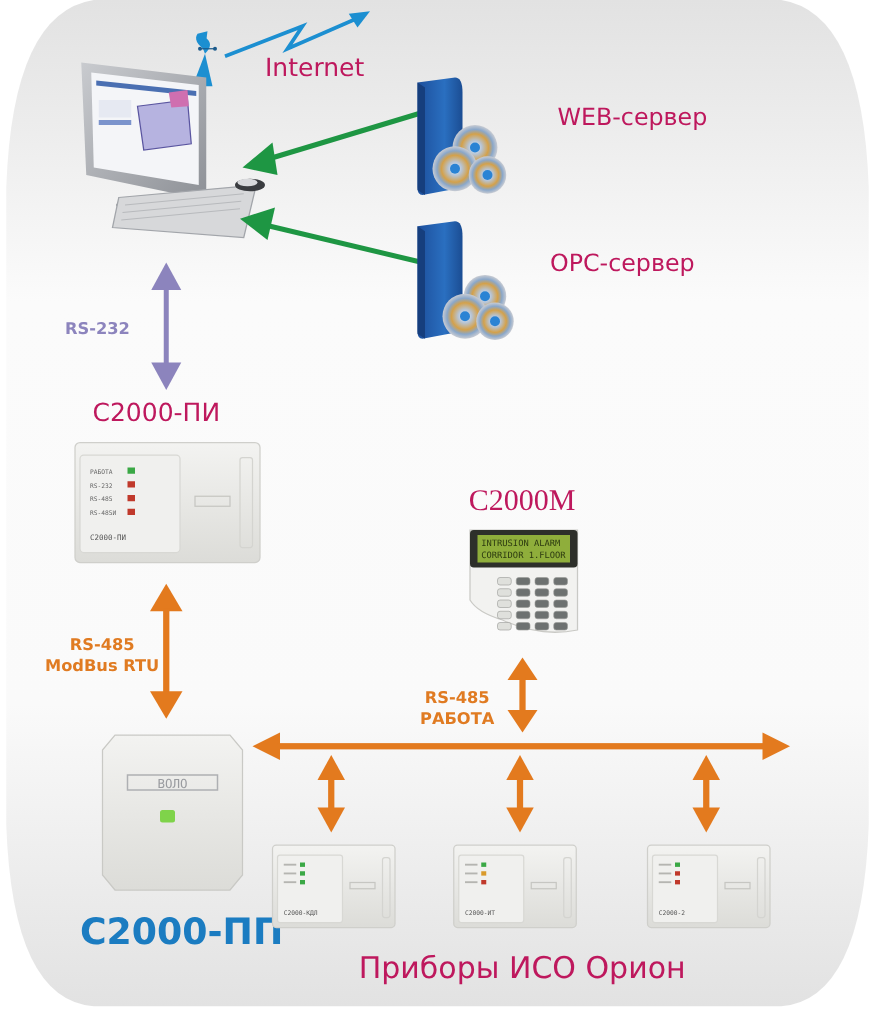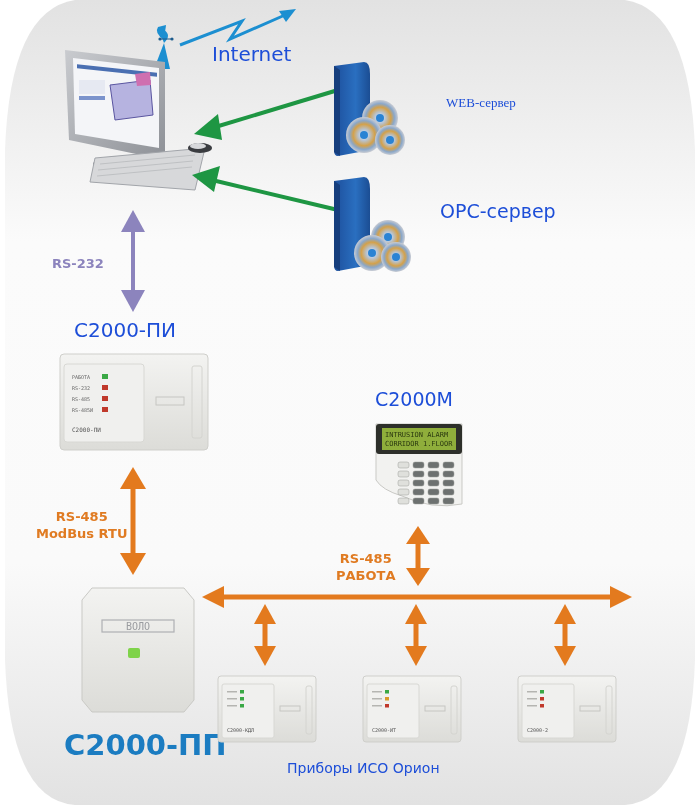--- a/index.html
+++ b/index.html
@@ -1,26 +1,26 @@
 <!DOCTYPE html>
 <html><head>
 <meta charset="utf-8">
 <style>
   html, body { margin:0; padding:0; background:#ffffff; }
   body { width:700px; height:810px; position:relative; overflow:hidden; font-family:"DejaVu Sans", sans-serif; }
   #bg { position:absolute; left:0; top:0; width:700px; height:810px; }
   .abs { position:absolute; }
-  .label { color:#1d4ed8; white-space:nowrap; }
+  .label { color:#be185d; white-space:nowrap; }
   .lbl-internet { left:212px; top:42px; font-size:20px; }
-  .lbl-web { left:446px; top:95px; font-size:13px;font-family:Liberation Serif, serif; }
+  .lbl-web { left:446px; top:83px; font-size:19px; }
   .lbl-opc { left:440px; top:198px; font-size:19px; text-align:left; line-height:27px; }
   .lbl-pi { left:74px; top:318px; font-size:20px; }
-  .lbl-m { left:375px; top:388px; font-size:19px; }
+  .lbl-m { left:375px; top:388px; font-size:24px;font-family:Liberation Serif, serif; }
   .lbl-pp { left:64px; top:728px; font-size:29px; font-weight:bold; color:#1b7cc1; }
-  .lbl-iso { left:287px; top:760px; font-size:14px; }
+  .lbl-iso { left:287px; top:760px; font-size:24px; }
   .lbl-rs232 { left:52px; top:256px; font-size:13px; font-weight:bold; color:#8c84bd; }
   .lbl-mb { left:36px; top:508px; font-size:13px; font-weight:bold; color:#e07b22; text-align:center; line-height:17px; }
   .lbl-orion { left:336px; top:550px; font-size:13px; font-weight:bold; color:#e07b22; text-align:center; line-height:17px; }
   svg { overflow:visible; }
   .device-text { font-family:"DejaVu Sans Mono", monospace; }
 </style>
 </head>
 <body>
 
 <svg id="bg" viewBox="0 0 700 810">

